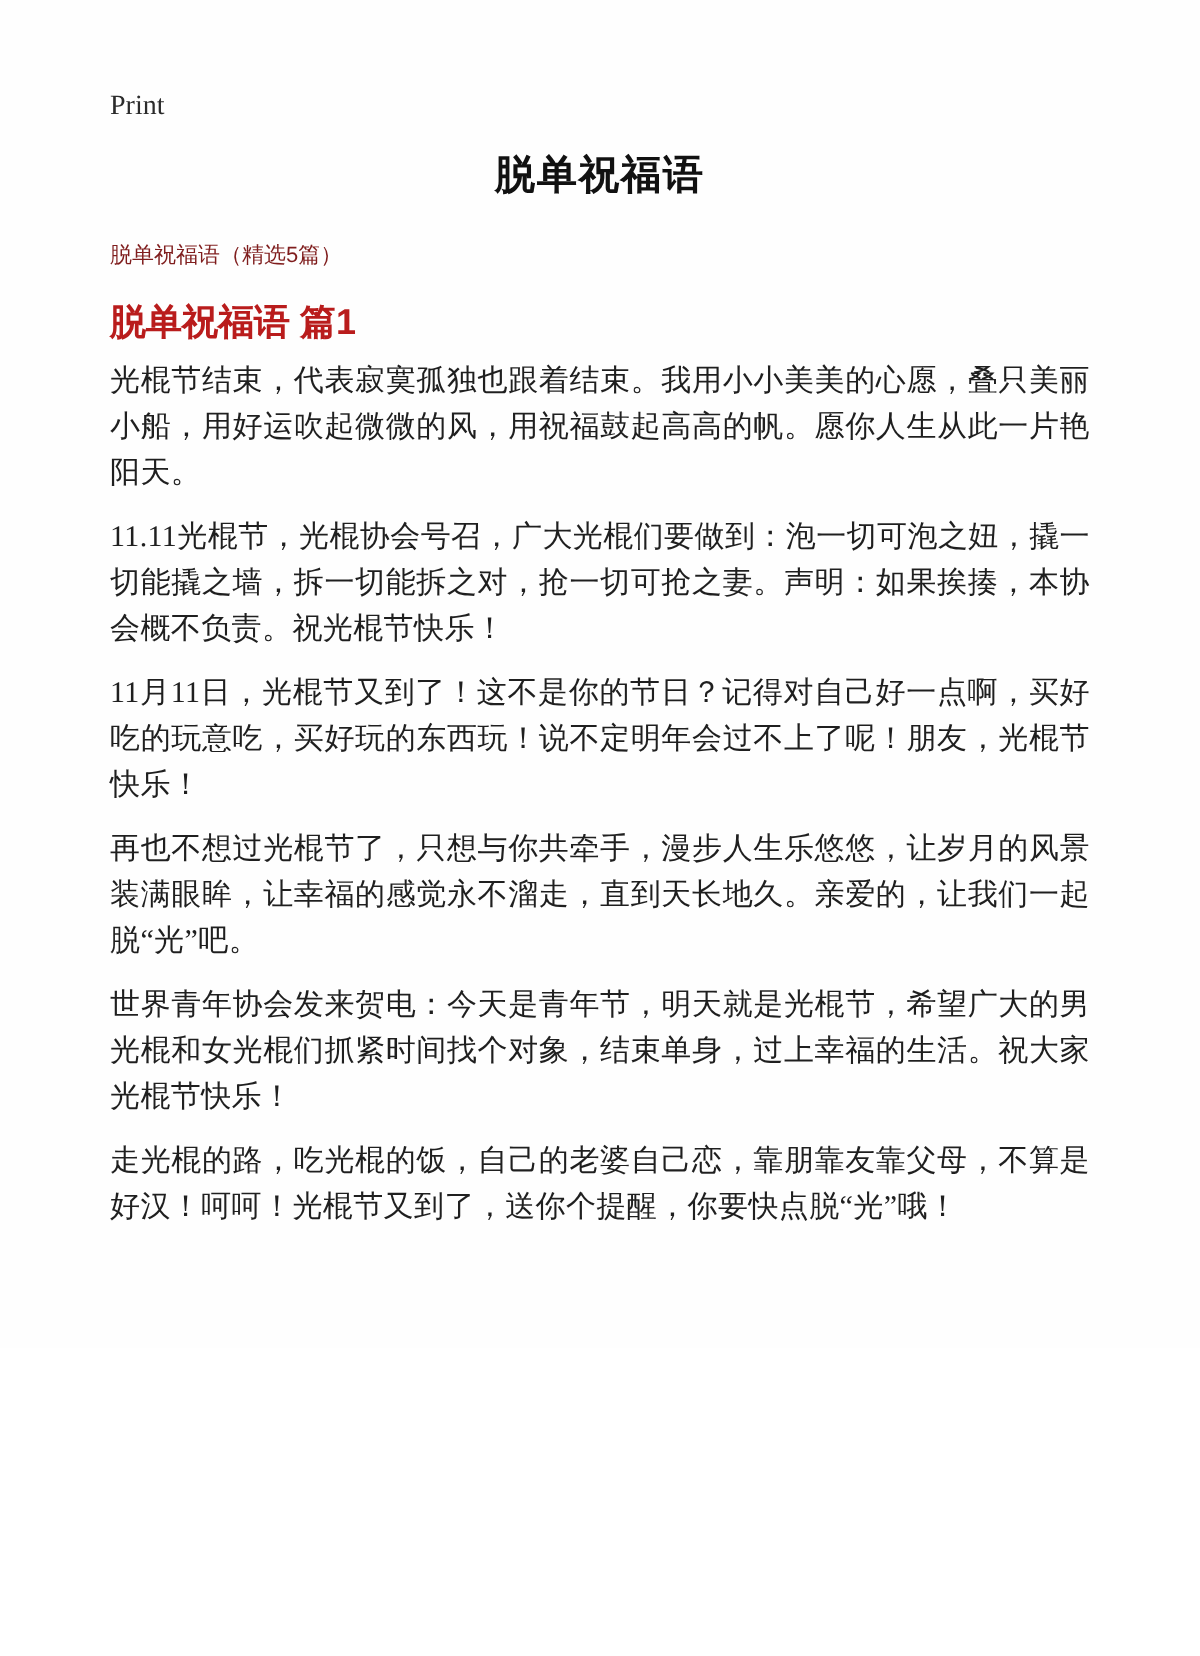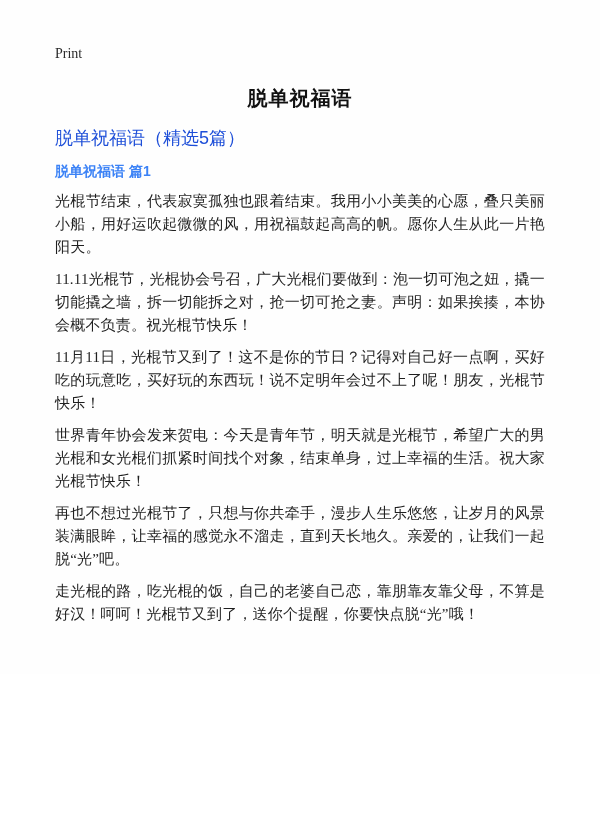--- a/index.html
+++ b/index.html
@@ -23,33 +23,33 @@
     color: #2b2b2b;
     display: inline-block;
     cursor: pointer;
   }
   h1.doc-title {
     text-align: center;
     font-size: 20px;
     font-weight: bold;
     color: #111;
     letter-spacing: 1px;
-    margin-top: 23px;
+    margin-top: 13px;
     line-height: 26px;
   }
   p.doc-subtitle {
-    font-size: 18px;
-    color: #1d4ed8;
+    font-size: 11px;
+    color: #7f1d1d;
     margin-top: 17px;
     line-height: 20px;
   }
   h2.section-heading {
-    font-size: 14px;
+    font-size: 18px;
     font-weight: bold;
-    color: #3b82f6;
+    color: #b91c1c;
     margin-top: 13px;
     line-height: 20px;
   }
   .article p.para {
     font-size: 15px;
     line-height: 23px;
     color: #1f1f1f;
     margin-top: 9px;
     text-align: justify;
     letter-spacing: 0.2px;
@@ -65,18 +65,18 @@
   <h1 class="doc-title">脱单祝福语</h1>
 
   <p class="doc-subtitle">脱单祝福语（精选5篇）</p>
 
   <h2 class="section-heading">脱单祝福语 篇1</h2>
 
   <div class="article">
     <p class="para">光棍节结束，代表寂寞孤独也跟着结束。我用小小美美的心愿，叠只美丽小船，用好运吹起微微的风，用祝福鼓起高高的帆。愿你人生从此一片艳阳天。</p>
     <p class="para">11.11光棍节，光棍协会号召，广大光棍们要做到：泡一切可泡之妞，撬一切能撬之墙，拆一切能拆之对，抢一切可抢之妻。声明：如果挨揍，本协会概不负责。祝光棍节快乐！</p>
     <p class="para">11月11日，光棍节又到了！这不是你的节日？记得对自己好一点啊，买好吃的玩意吃，买好玩的东西玩！说不定明年会过不上了呢！朋友，光棍节快乐！</p>
+    <p class="para">再也不想过光棍节了，只想与你共牵手，漫步人生乐悠悠，让岁月的风景装满眼眸，让幸福的感觉永不溜走，直到天长地久。亲爱的，让我们一起脱“光”吧。</p>
     <p class="para">世界青年协会发来贺电：今天是青年节，明天就是光棍节，希望广大的男光棍和女光棍们抓紧时间找个对象，结束单身，过上幸福的生活。祝大家光棍节快乐！</p>
-    <p class="para">再也不想过光棍节了，只想与你共牵手，漫步人生乐悠悠，让岁月的风景装满眼眸，让幸福的感觉永不溜走，直到天长地久。亲爱的，让我们一起脱“光”吧。</p>
     <p class="para">走光棍的路，吃光棍的饭，自己的老婆自己恋，靠朋靠友靠父母，不算是好汉！呵呵！光棍节又到了，送你个提醒，你要快点脱“光”哦！</p>
 
   </div>
 </div>
 
 </body></html>

